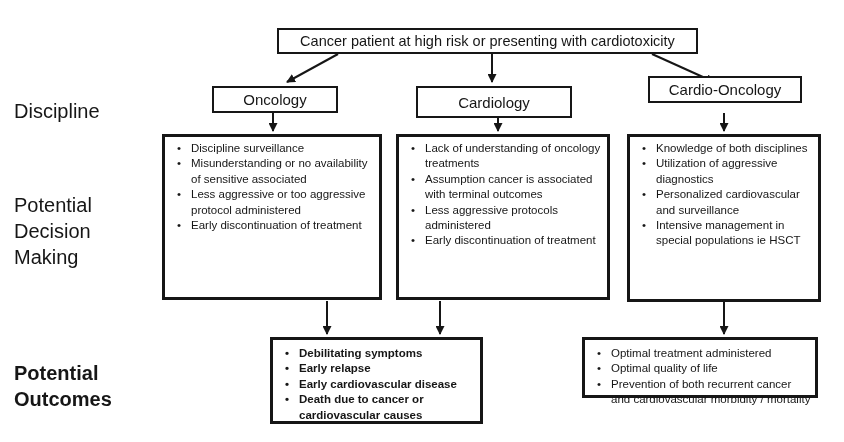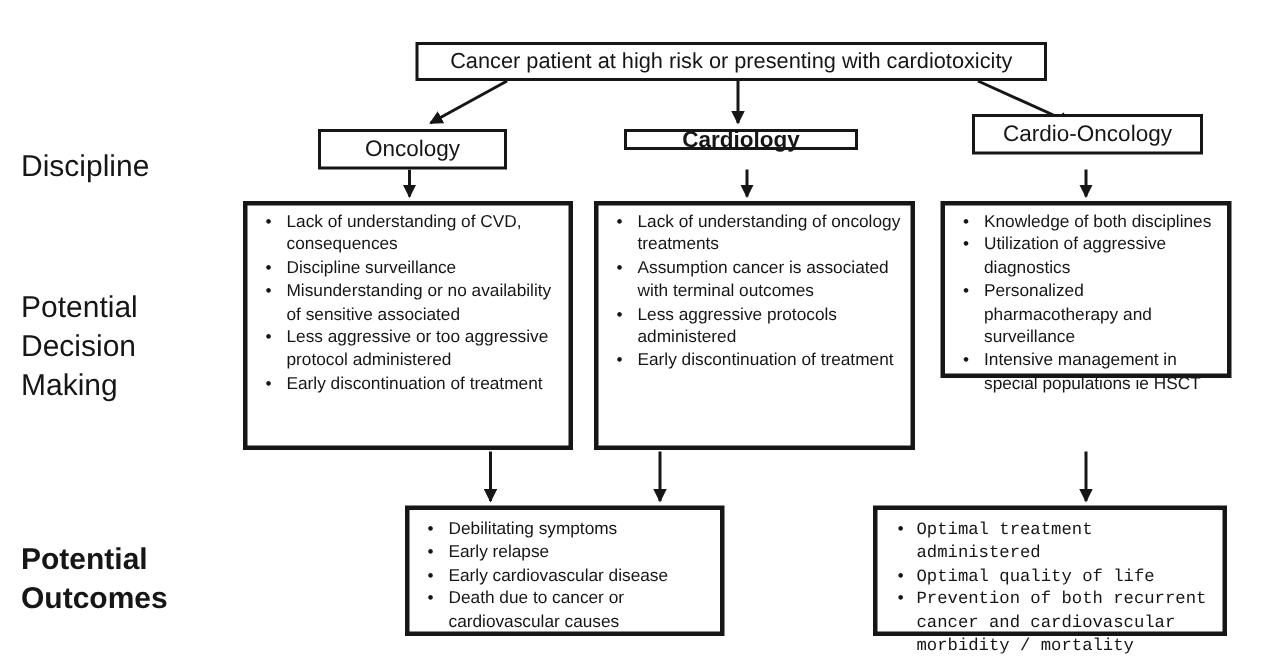--- a/index.html
+++ b/index.html
@@ -78,65 +78,64 @@
     <span>Cancer patient at high risk or presenting with cardiotoxicity</span>
   </div>
 
   <div class="row-label" style="left:14px; top:98px; width:120px;">Discipline</div>
   <div class="row-label" style="left:14px; top:192px; width:138px;">Potential Decision Making</div>
   <div class="row-label" style="left:14px; top:360px; width:100px;font-weight:bold;">Potential Outcomes</div>
 
   <div class="box center-box disc-box" style="left:212px; top:86px; width:126px; height:27px;">
     <span>Oncology</span>
   </div>
-  <div class="box center-box disc-box" style="left:416px; top:86px; width:156px; height:14px;font-weight:bold;">
+  <div class="box center-box disc-box" style="left:416px; top:86px; width:156px; height:32px;">
     <span>Cardiology</span>
   </div>
   <div class="box center-box disc-box" style="left:648px; top:76px; width:154px; height:27px;">
     <span>Cardio-Oncology</span>
   </div>
 
   <div class="box list-box" style="left:162px; top:134px; width:220px; height:166px;">
     <ul class="flow-list">
-      <li>Lack of understanding of CVD, consequences</li>
       <li>Discipline surveillance</li>
       <li>Misunderstanding or no availability of sensitive associated</li>
       <li>Less aggressive or too aggressive protocol administered</li>
       <li>Early discontinuation of treatment</li>
     </ul>
   </div>
 
   <div class="box list-box" style="left:396px; top:134px; width:214px; height:166px;">
     <ul class="flow-list">
       <li>Lack of understanding of oncology treatments</li>
       <li>Assumption cancer is associated with terminal outcomes</li>
       <li>Less aggressive protocols administered</li>
       <li>Early discontinuation of treatment</li>
     </ul>
   </div>
 
-  <div class="box list-box" style="left:627px; top:134px; width:194px; height:118px;">
+  <div class="box list-box" style="left:627px; top:134px; width:194px; height:168px;">
     <ul class="flow-list">
       <li>Knowledge of both disciplines</li>
       <li>Utilization of aggressive diagnostics</li>
-      <li>Personalized pharmacotherapy and surveillance</li>
+      <li>Personalized cardiovascular and surveillance</li>
       <li>Intensive management in special populations ie HSCT</li>
     </ul>
   </div>
 
-  <div class="box list-box" style="left:270px; top:337px; width:213px; height:87px; padding-top:6px;">
+  <div class="box list-box" style="left:270px; top:337px; width:213px; height:87px; padding-top:6px;font-weight:bold;">
     <ul class="flow-list">
       <li>Debilitating symptoms</li>
       <li>Early relapse</li>
       <li>Early cardiovascular disease</li>
       <li>Death due to cancer or cardiovascular causes</li>
     </ul>
   </div>
 
-  <div class="box list-box" style="left:582px; top:337px; width:236px; height:87px; padding-top:6px;font-family:Liberation Mono, monospace;">
+  <div class="box list-box" style="left:582px; top:337px; width:236px; height:61px; padding-top:6px;">
     <ul class="flow-list">
       <li>Optimal treatment administered</li>
       <li>Optimal quality of life</li>
       <li>Prevention of both recurrent cancer and cardiovascular morbidity / mortality</li>
     </ul>
   </div>
 
 </div>
 
 </body></html>

